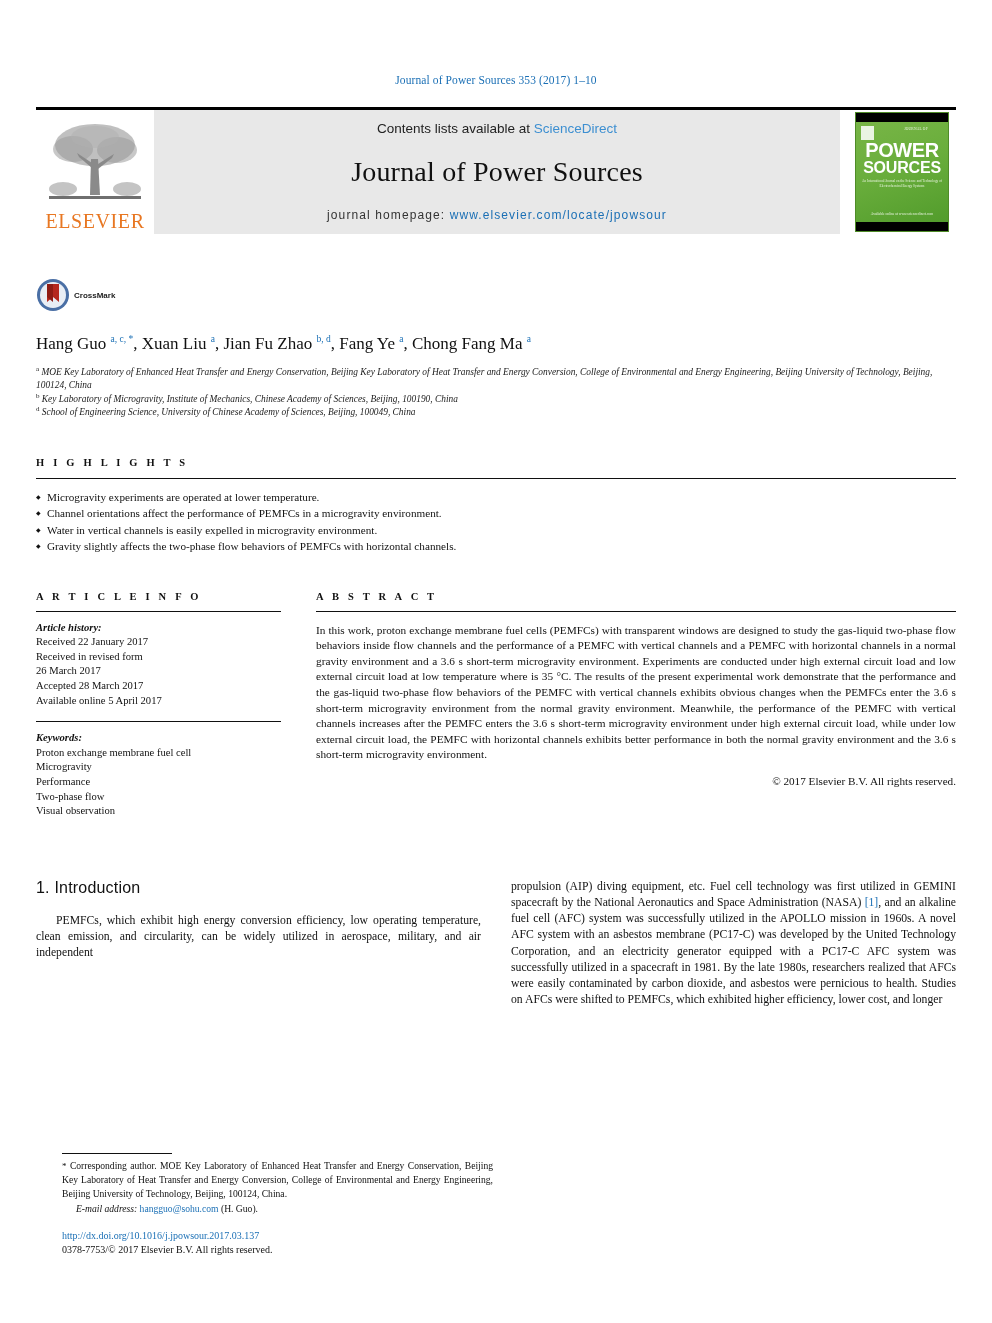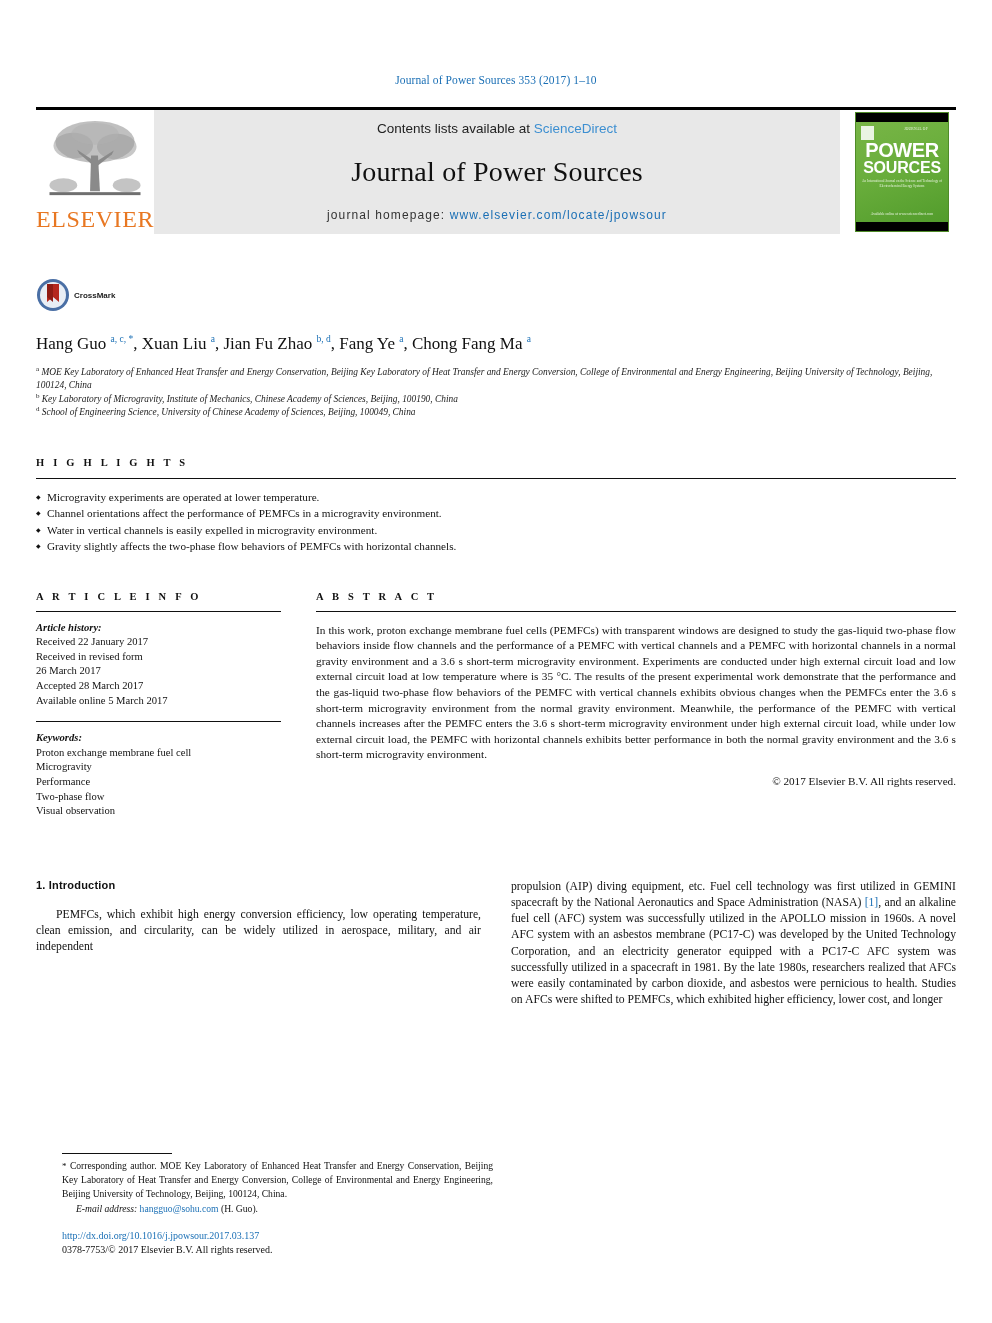--- a/index.html
+++ b/index.html
@@ -48,21 +48,21 @@
     flex-direction: column;
     justify-content: flex-end;
     align-items: center;
     padding-top: 6px;
     box-sizing: border-box;
   }
   .tree-svg { display:block; }
   .elsevier-word {
     font-family: "Liberation Serif", serif;
     color: #E87722;
-    font-size: 24px;
+    font-size: 20px;
     letter-spacing: 0.6px;
     line-height: 1;
     padding-bottom: 3px;
   }
   .masthead-center {
     flex: 1 1 auto;
     background: #e8e8e8;
     display: flex;
     flex-direction: column;
     justify-content: space-between;
@@ -302,22 +302,22 @@
     margin-top: 60px;
     display: flex;
     gap: 30px;
   }
   .bcol {
     flex: 1 1 0;
     min-width: 0;
   }
   .sec-title {
     font-family: "Liberation Sans", sans-serif;
-    font-weight: bold;
-    font-size: 11px;
+    font-weight: normal;
+    font-size: 16px;
     color: #111;
     margin-bottom: 16px;
     letter-spacing: .2px;
   }
   .para {
     font-size: 11.7px;
     line-height: 16.2px;
     text-align: justify;
     text-indent: 20px;
     color: #111;
@@ -459,21 +459,21 @@
 
     <div class="col-info">
       <div class="sec-label">A R T I C L E   I N F O</div>
       <div class="rule"></div>
       <div class="info-body">
         <div class="hdr">Article history:</div>
         <div>Received 22 January 2017</div>
         <div>Received in revised form</div>
         <div>26 March 2017</div>
         <div>Accepted 28 March 2017</div>
-        <div>Available online 5 March 2017</div>
+        <div>Available online 5 April 2017</div>
       </div>
       <div class="info-rule"></div>
       <div class="kw-body">
         <div class="hdr">Keywords:</div>
         <div>Proton exchange membrane fuel cell</div>
         <div>Microgravity</div>
         <div>Performance</div>
         <div>Two-phase flow</div>
         <div>Visual observation</div>
       </div>

